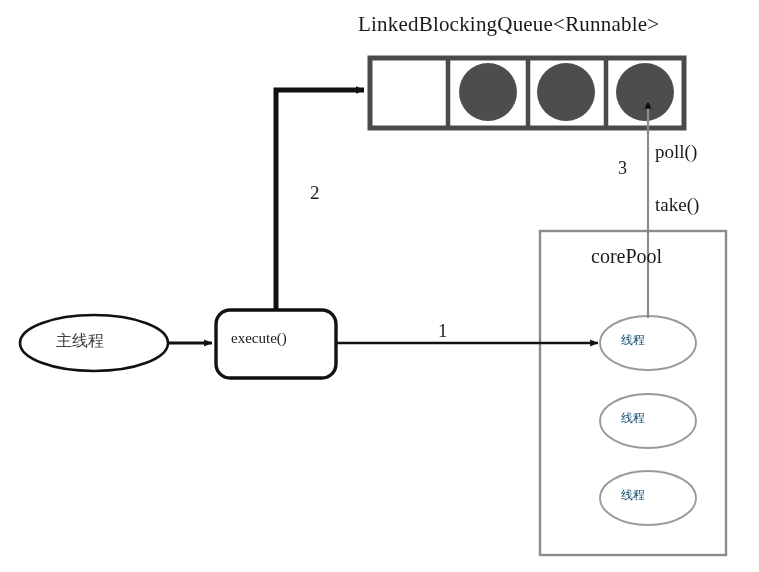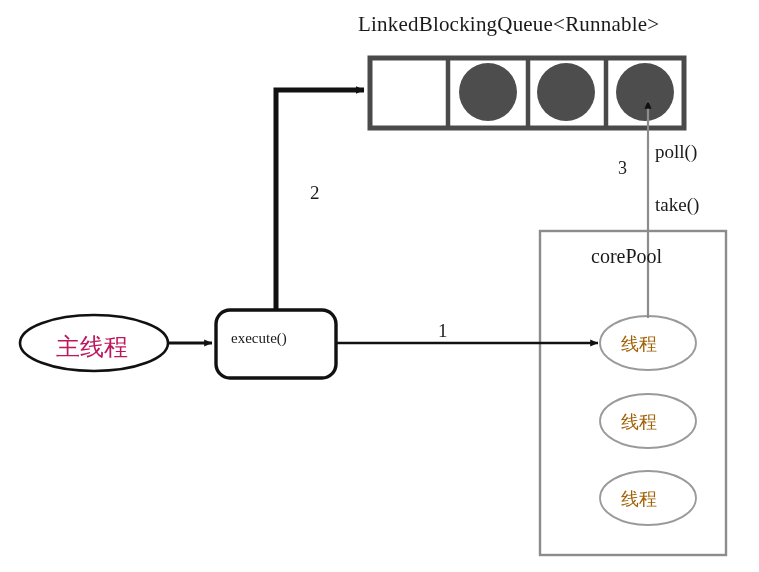--- a/index.html
+++ b/index.html
@@ -41,28 +41,28 @@
     font-size: 20px;
   }
   #execute-label {
     left: 231px;
     top: 330px;
     font-size: 15px;
   }
   #mainthread-label {
     left: 56px;
     top: 331px;
-    font-size: 24px;
+    font-size: 16px;
     font-family: "DejaVu Sans", sans-serif;
-    color: #be185d;
+    color: #404040;
   }
   .thread-label {
-    font-size: 18px;
+    font-size: 12px;
     font-family: "DejaVu Sans", sans-serif;
-    color: #a16207;
+    color: #0c4a6e;
   }
   #thread-label-0 { left: 621px; top: 332px; }
   #thread-label-1 { left: 621px; top: 410px; }
   #thread-label-2 { left: 621px; top: 487px; }
   #step-1 { left: 438px; top: 320px; font-size: 19px; }
   #step-2 { left: 310px; top: 182px; font-size: 19px; }
   #step-3 { left: 618px; top: 158px; font-size: 18px; }
   #poll-label { left: 655px; top: 141px; font-size: 19px; }
   #take-label { left: 655px; top: 186px; font-size: 19px; margin-top: 8px; }
 </style>

